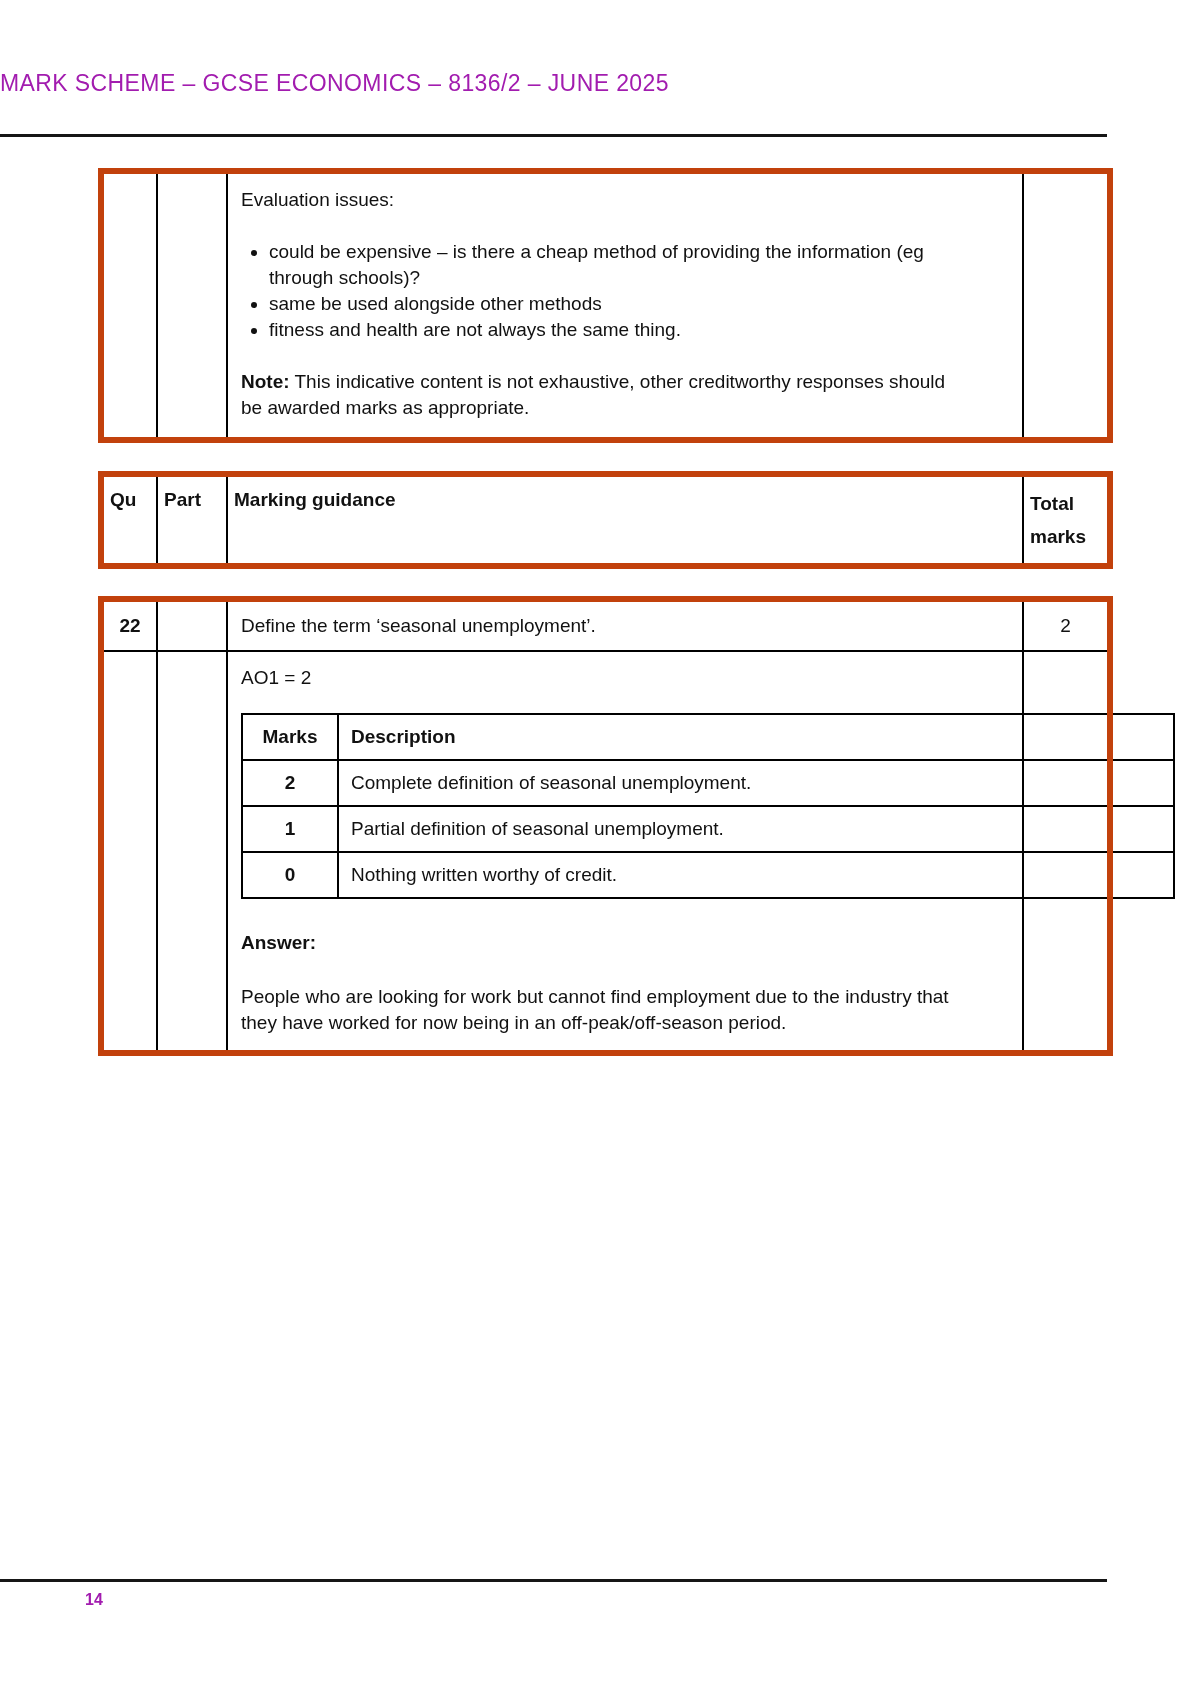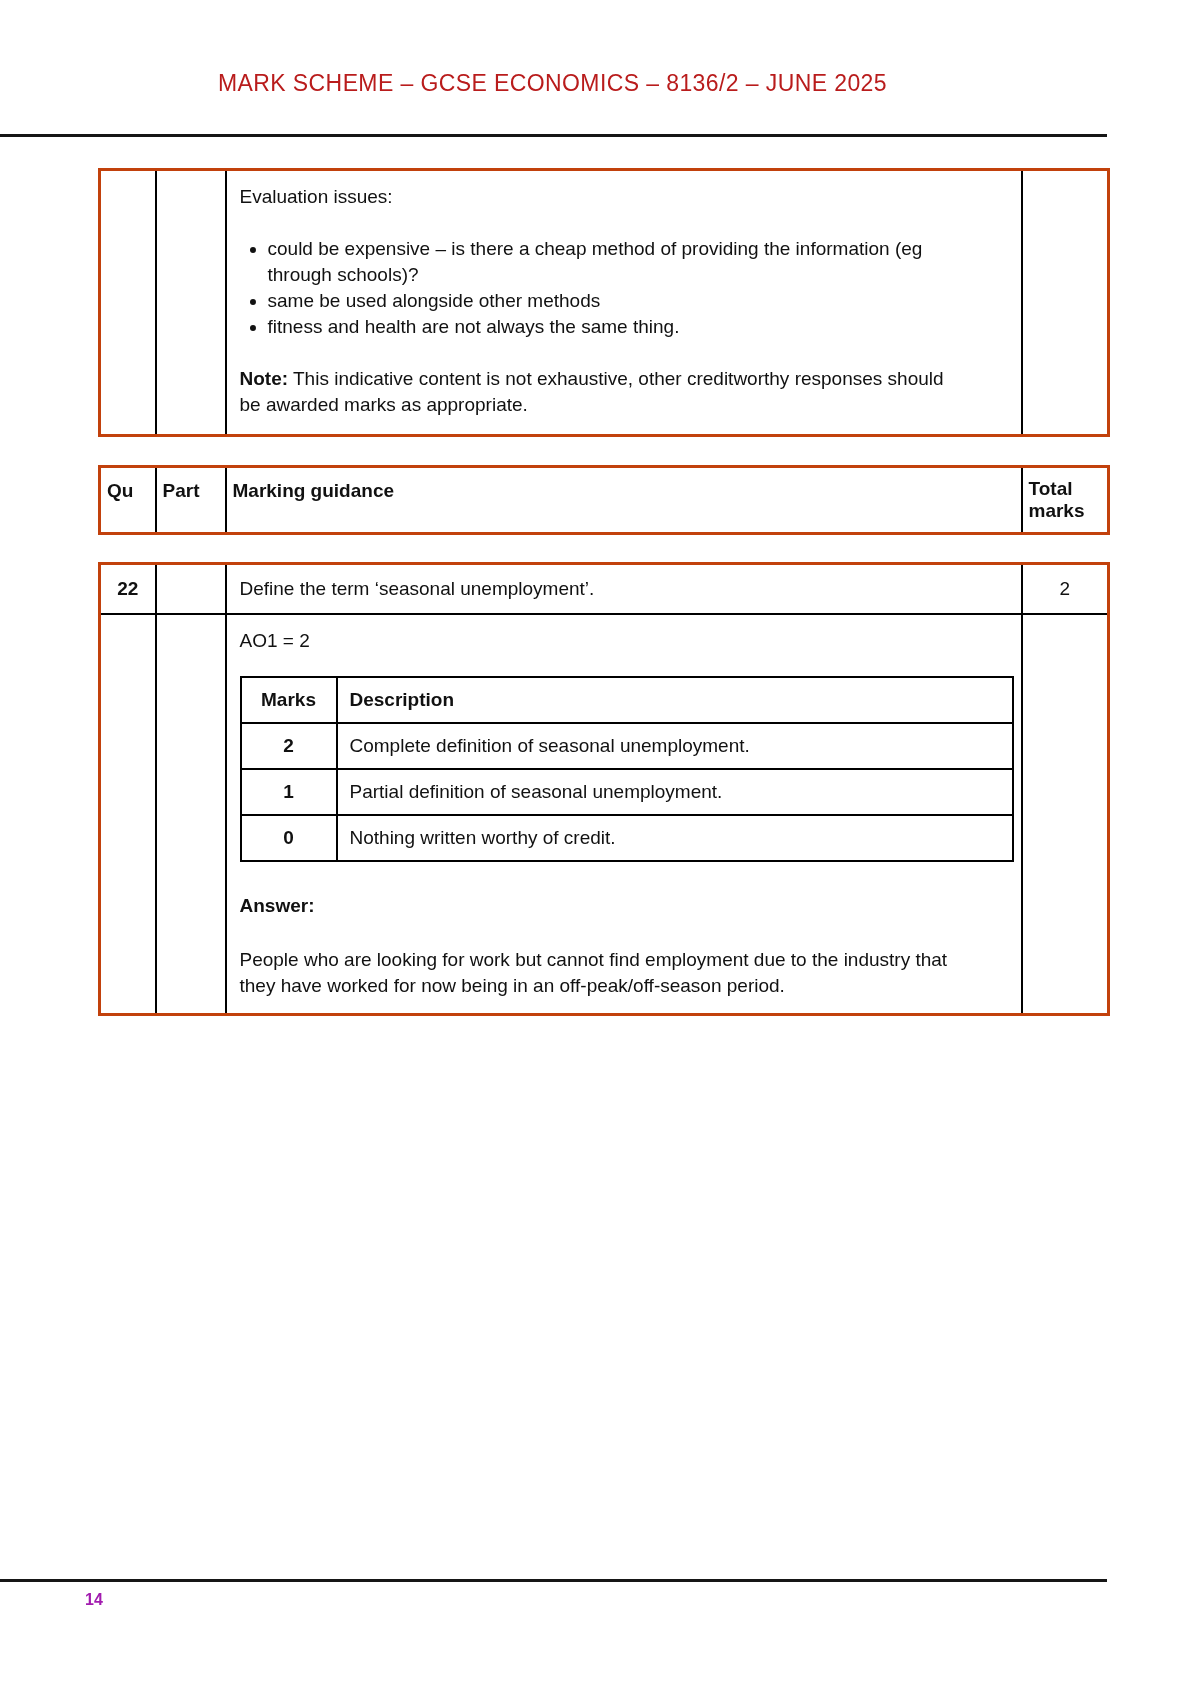--- a/index.html
+++ b/index.html
@@ -14,25 +14,25 @@
     color: #111111;
     overflow: hidden;
   }
 
   
   .page-header {
     position: absolute;
     top: 70px;
     left: 0;
     width: 1105px;
-    text-align: center;
+    text-align: left;
     font-size: 23px;
     letter-spacing: 0.4px;
     font-weight: 400;
-    color: #b91c1c;
+    color: #a21caf;
   }
   .header-rule {
     position: absolute;
     top: 134px;
     left: 0;
     width: 1107px;
     height: 3px;
     background: #161616;
   }
 
@@ -43,55 +43,55 @@
     left: 98px;
     width: 1009px;
     font-size: 19px;
     line-height: 26px;
   }
 
   table.grid {
     border-collapse: collapse;
     table-layout: fixed;
     width: 1009px;
-    border: 3px solid #c2410c;
+    border: 6px solid #c2410c;
   }
   table.grid td { border: 2px solid #000; vertical-align: top; }
 
   col.c-qu    { width: 56px; }
   col.c-part  { width: 70px; }
   col.c-main  { width: 796px; }
   col.c-total { width: 87px; }
 
   
   .continuation .content-cell { padding: 13px 15px 16px 13px; }
   .intro { margin: 0 0 26px 0; }
   .bullets { margin: 0; padding-left: 28px; max-width: 712px; list-style: disc; }
   .bullets li { margin: 0; }
   .note { margin: 26px 0 0 0; max-width: 724px; }
   .note b { font-weight: bold; }
 
   
   .header-table { margin-top: 28px; }
   .header-table td { padding: 10px 6px; font-weight: bold; text-align: left; }
-  .header-table .total-head { line-height: 22px; }
+  .header-table .total-head { line-height: 33px; }
 
   
   .question-table { margin-top: 27px; }
   .question-table .q-num   { text-align: center; font-weight: bold; padding: 11px 4px; }
   .question-table .q-text  { padding: 11px 15px 11px 13px; }
   .question-table .q-total { text-align: center; padding: 11px 4px; }
   .question-table .detail-cell { padding: 13px 15px 14px 13px; }
 
   .ao-line { margin: 0 0 22px 0; }
 
   table.marks-table {
     border-collapse: collapse;
     table-layout: fixed;
-    width: 774px;
+    width: 934px;
     border: 2px solid #000;
   }
   .marks-table td { border: 2px solid #000; padding: 9px 12px; vertical-align: top; }
   .marks-table .m-col { width: 96px; text-align: center; }
   .marks-table .m-head { font-weight: bold; }
   .marks-table .m-val { font-weight: bold; }
 
   .answer-label { margin: 31px 0 0 0; font-weight: bold; }
   .answer-text { margin: 28px 0 0 0; max-width: 748px; }
 

